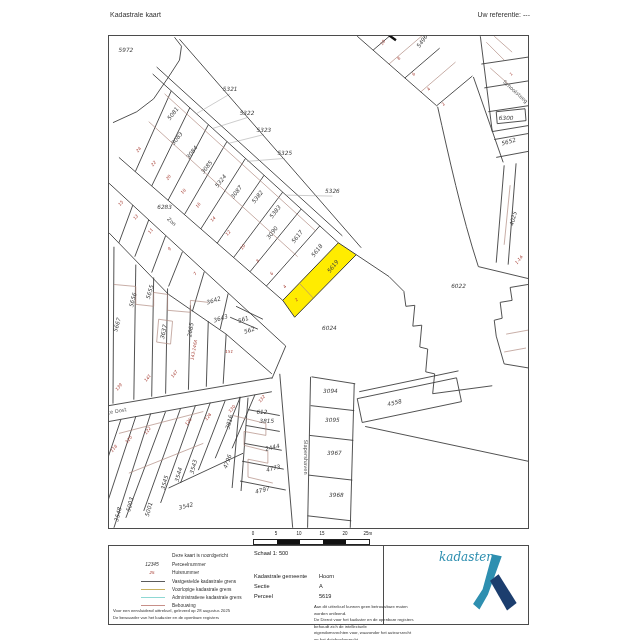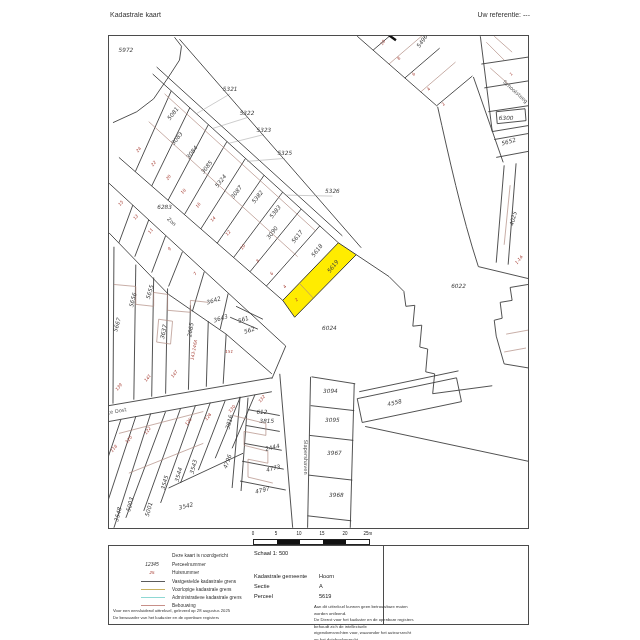--- a/index.html
+++ b/index.html
@@ -269,15 +269,22 @@
       <span class="val">5619</span>
         </div>
   </div>
 
   <div class="fine" style="left:205px;top:58px;width:100px">
     <div>Aan dit uittreksel kunnen geen betrouwbare maten worden ontleend.</div>
     <div>De Dienst voor het kadaster en de openbare registers behoudt zich de intellectuele</div>
     <div>eigendomsrechten voor, waaronder het auteursrecht en het databankenrecht.</div>
   </div>
 
+  <div id="logo">
+    <span id="logo-word">kadaster</span>
+    <svg id="logo-glyph" width="64" height="68" viewBox="0 0 60 64">
+      <path d="M33,2 L42,4 29,40 21,54 15,49 24,35 Z" fill="#2e8fb0"></path>
+      <path d="M31,27 L39,21 56,48 47,55 Z" fill="#1c3e6e"></path>
+    </svg>
+  </div>
 </div>
 
 </div>
 
 </body></html>

